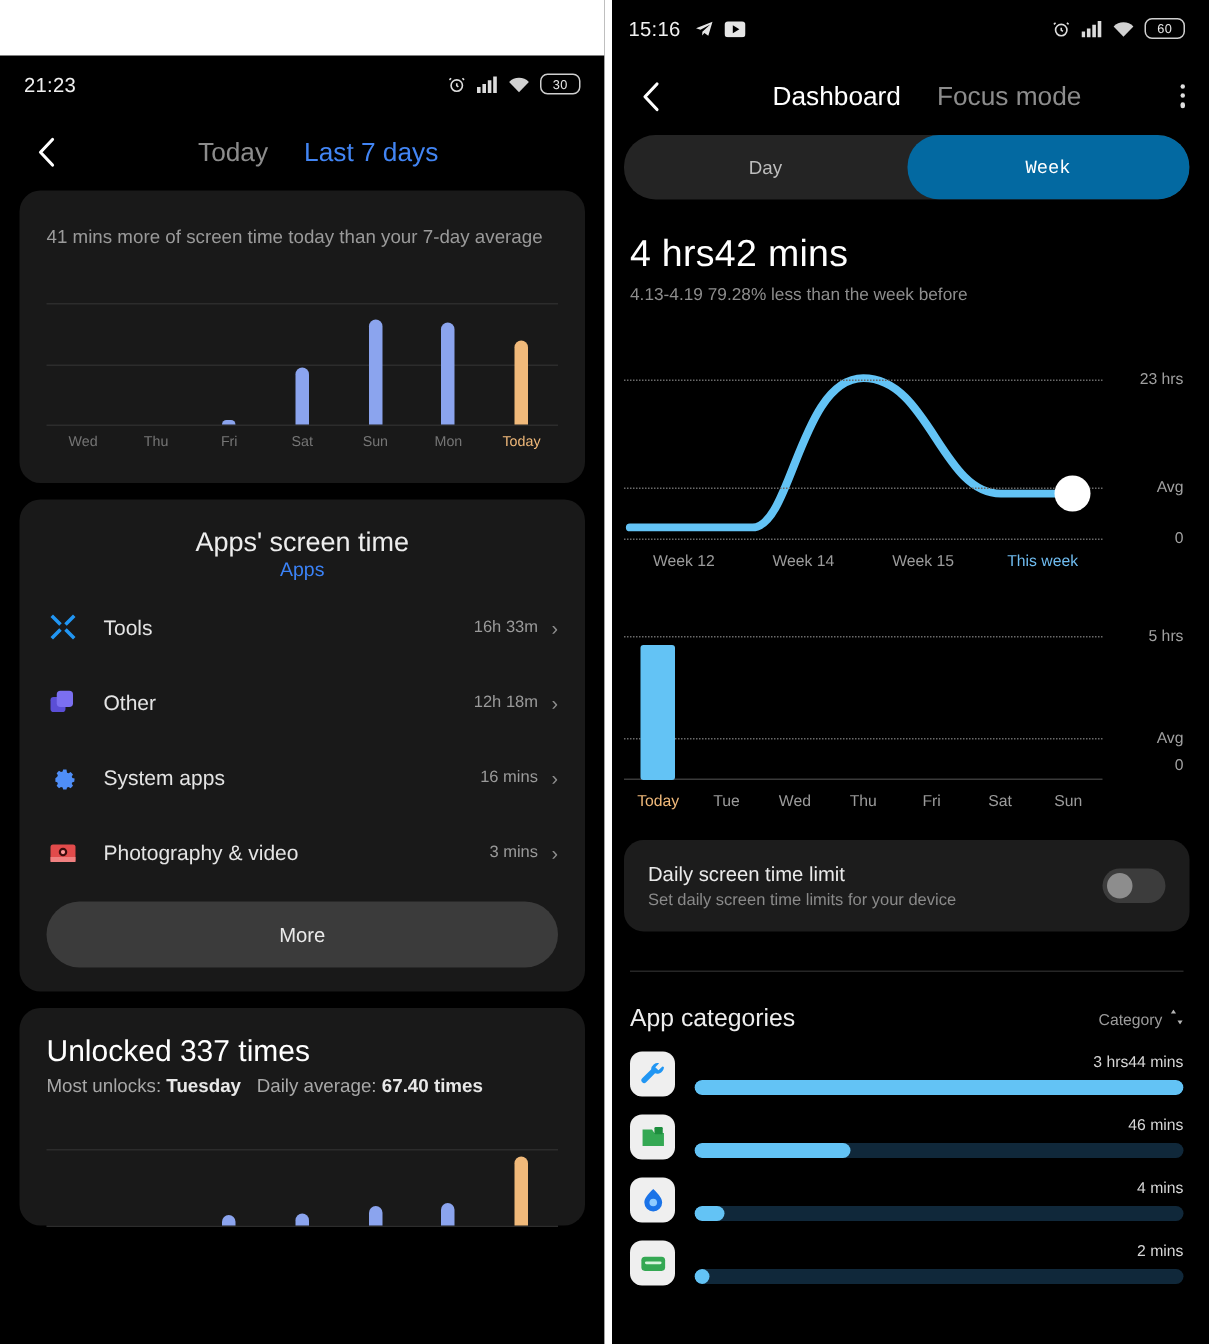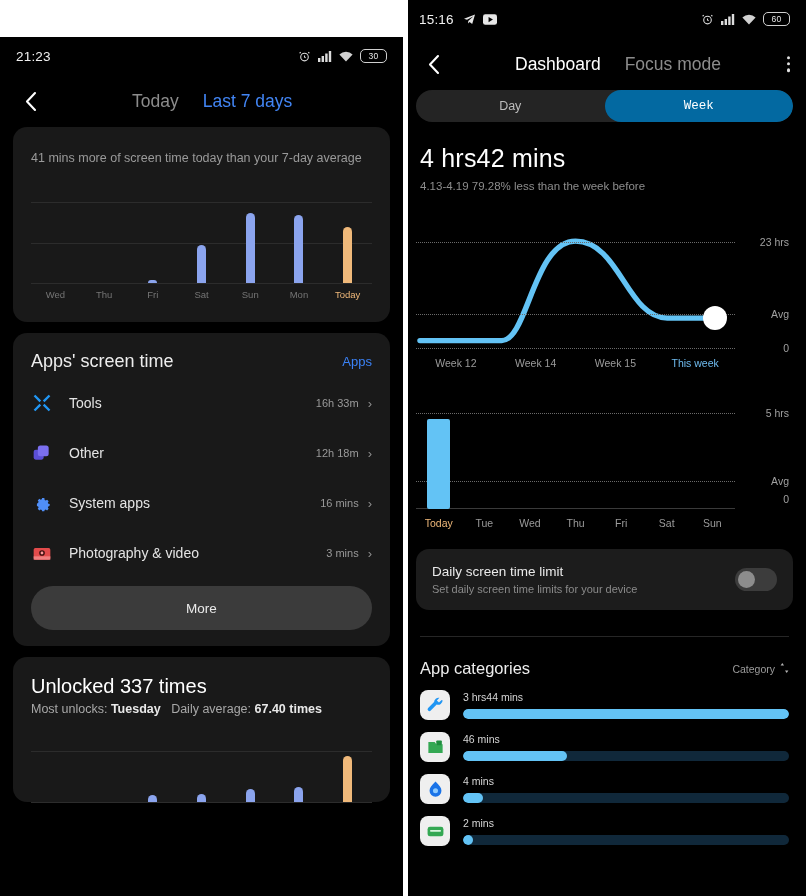--- a/index.html
+++ b/index.html
@@ -57,21 +57,21 @@
   .bars { position:absolute; left:0; right:0; bottom:0; height:90px; display:flex; align-items:flex-end; }
   .bar-col { flex:1; display:flex; justify-content:center; align-items:flex-end; height:100%; }
   .bar { width:9px; border-radius:5px 5px 0 0; }
   .bar.blue { background:#8ba4ee; }
   .bar.orange { background:#f0b97a; }
   .axis-labels { display:flex; margin-top:6px; }
   .axis-labels span { flex:1; text-align:center; font-size:9.5px; color:#757575; }
   .axis-labels span.today { color:#f0b97a; }
 
   .card-apps { padding:18px 0 16px; margin-bottom:11px; }
-  .apps-head { display:flex; align-items:center; justify-content:space-between; padding:0 18px 6px; }
+  .apps-head { display:flex; align-items:center; justify-content:space-between; padding:0 18px 6px;flex-direction:column; }
   .apps-title { font-size:18px; color:#ededed; }
   .apps-link { font-size:13px; color:#3b82f6; cursor:pointer; }
   .app-row { display:flex; align-items:center; padding:14px 18px; cursor:pointer; }
   .app-ic { width:22px; height:22px; margin-right:16px; flex:0 0 22px; display:flex; align-items:center; justify-content:center; }
   .app-name { font-size:14px; color:#e4e4e4; flex:1; }
   .app-time { font-size:11px; color:#9a9a9a; margin-right:9px; }
   .chev { color:#8e8e8e; font-size:13px; line-height:1; }
   .more-btn {
     margin:8px 18px 0; height:44px; border-radius:22px; background:#3b3b3b;
     display:flex; align-items:center; justify-content:center;
@@ -80,21 +80,21 @@
 
   .card-unlocked { padding:18px 18px 0; }
   .ul-title { font-size:20px; color:#fff; }
   .ul-sub { font-size:12.5px; color:#a8a8a8; margin-top:4px; }
   .ul-sub b { color:#e8e8e8; font-weight:600; }
   .ul-chart { position:relative; height:58px; margin-top:28px; }
 
   
   .r-wrap { padding:0 13px; }
   .seg {
-    display:flex; background:#242424; border-radius:21px; height:32px;
+    display:flex; background:#242424; border-radius:21px; height:43px;
     overflow:hidden; margin-bottom:22px;
   }
   .seg div { flex:1; display:flex; align-items:center; justify-content:center;
              font-size:12.5px; color:#bdbdbd; cursor:pointer; border-radius:21px; }
   .seg div.sel { background:#0369a1; color:#fff;font-family:Liberation Mono, monospace; }
 
   .r-head { padding:0 4px; }
   .r-big { font-size:25px; color:#fff; letter-spacing:.2px; }
   .r-sub { font-size:11.5px; color:#8d8d8d; margin-top:7px; }
 
@@ -131,21 +131,21 @@
 
   .hr { height:1px; background:#262626; margin:26px 4px 0; }
 
   .cat-head { display:flex; align-items:center; justify-content:space-between; padding:22px 4px 0; }
   .cat-title { font-size:16.5px; color:#ededed; }
   .cat-sort { display:flex; align-items:center; gap:5px; font-size:10.5px; color:#9b9b9b; cursor:pointer; }
 
   .cat-row { display:flex; align-items:center; padding:12px 4px 0; cursor:pointer; }
   .cat-ic { width:30px; height:30px; border-radius:8px; background:#efefef;
             display:flex; align-items:center; justify-content:center; margin-right:13px; flex:0 0 30px; }
-  .cat-body { flex:1; }
+  .cat-body { flex:1;text-align:right; }
   .cat-time { font-size:10.5px; color:#d6d6d6; margin-bottom:6px; }
   .cat-track { height:10px; border-radius:5px; background:#10283a; overflow:hidden; }
   .cat-fill { height:10px; border-radius:5px; background:#63c3f5; }
 </style>
 </head>
 <body>
 
 <div class="screens">
 
   <div class="phone left">

